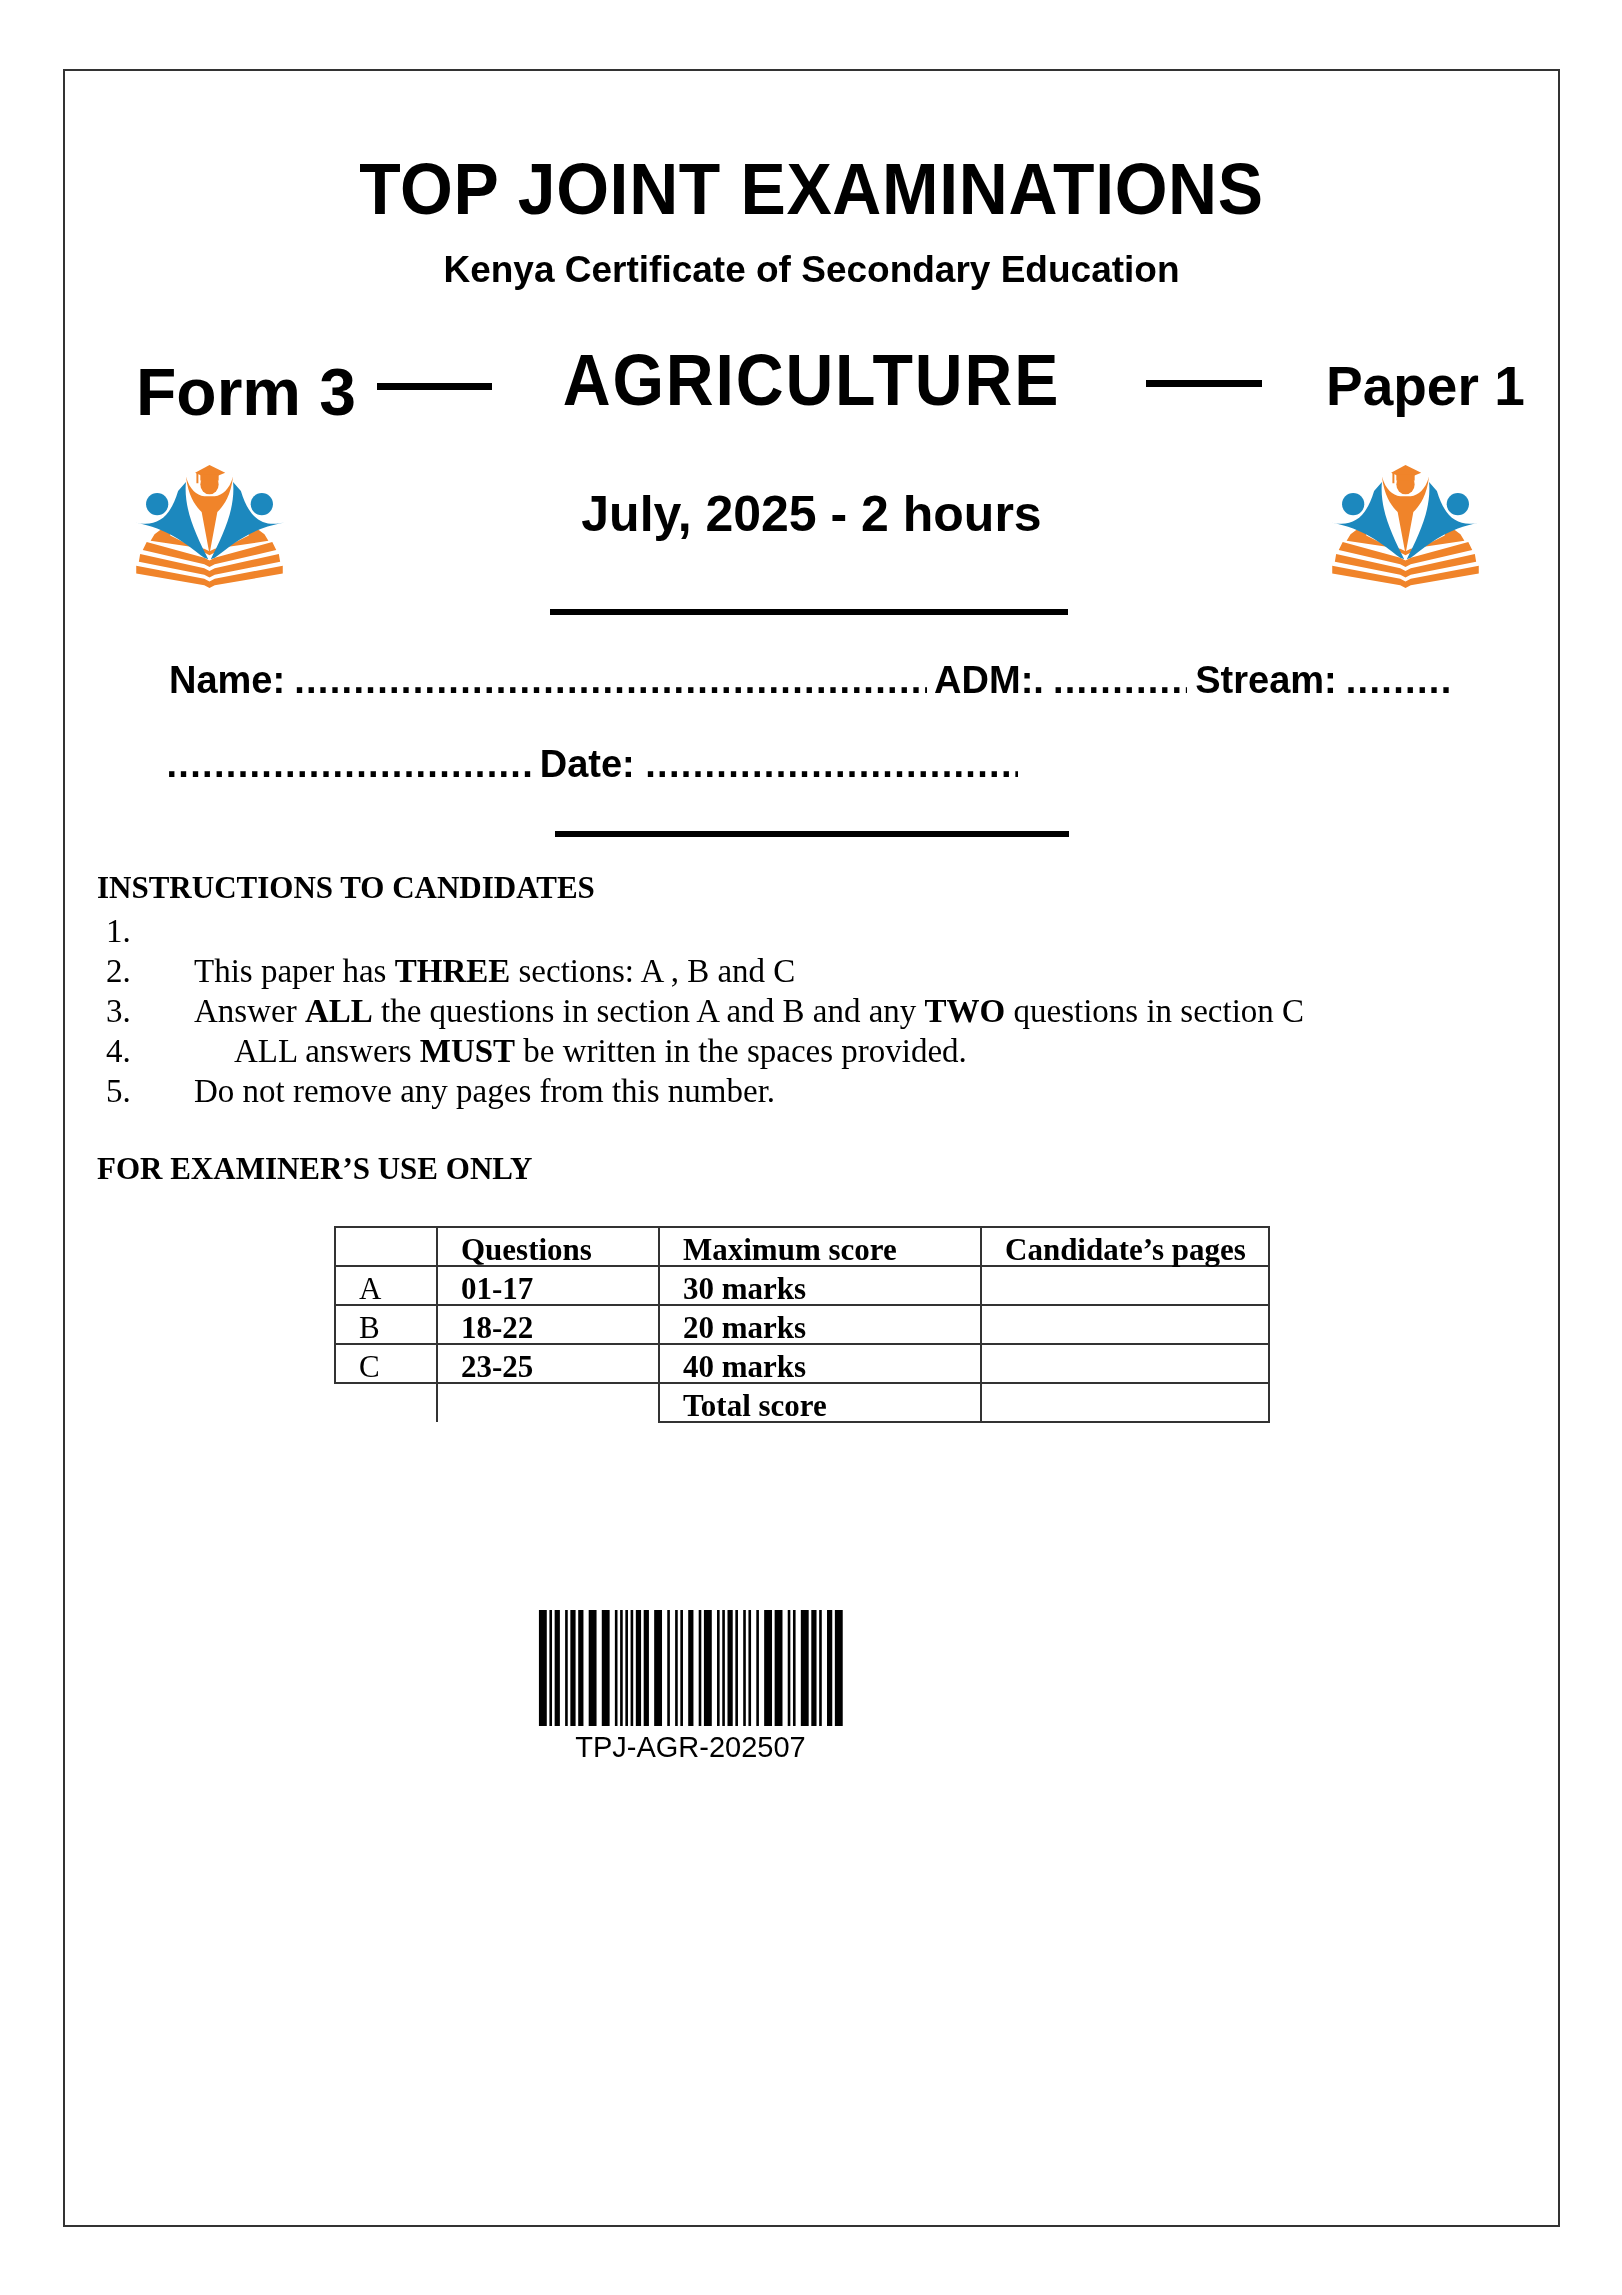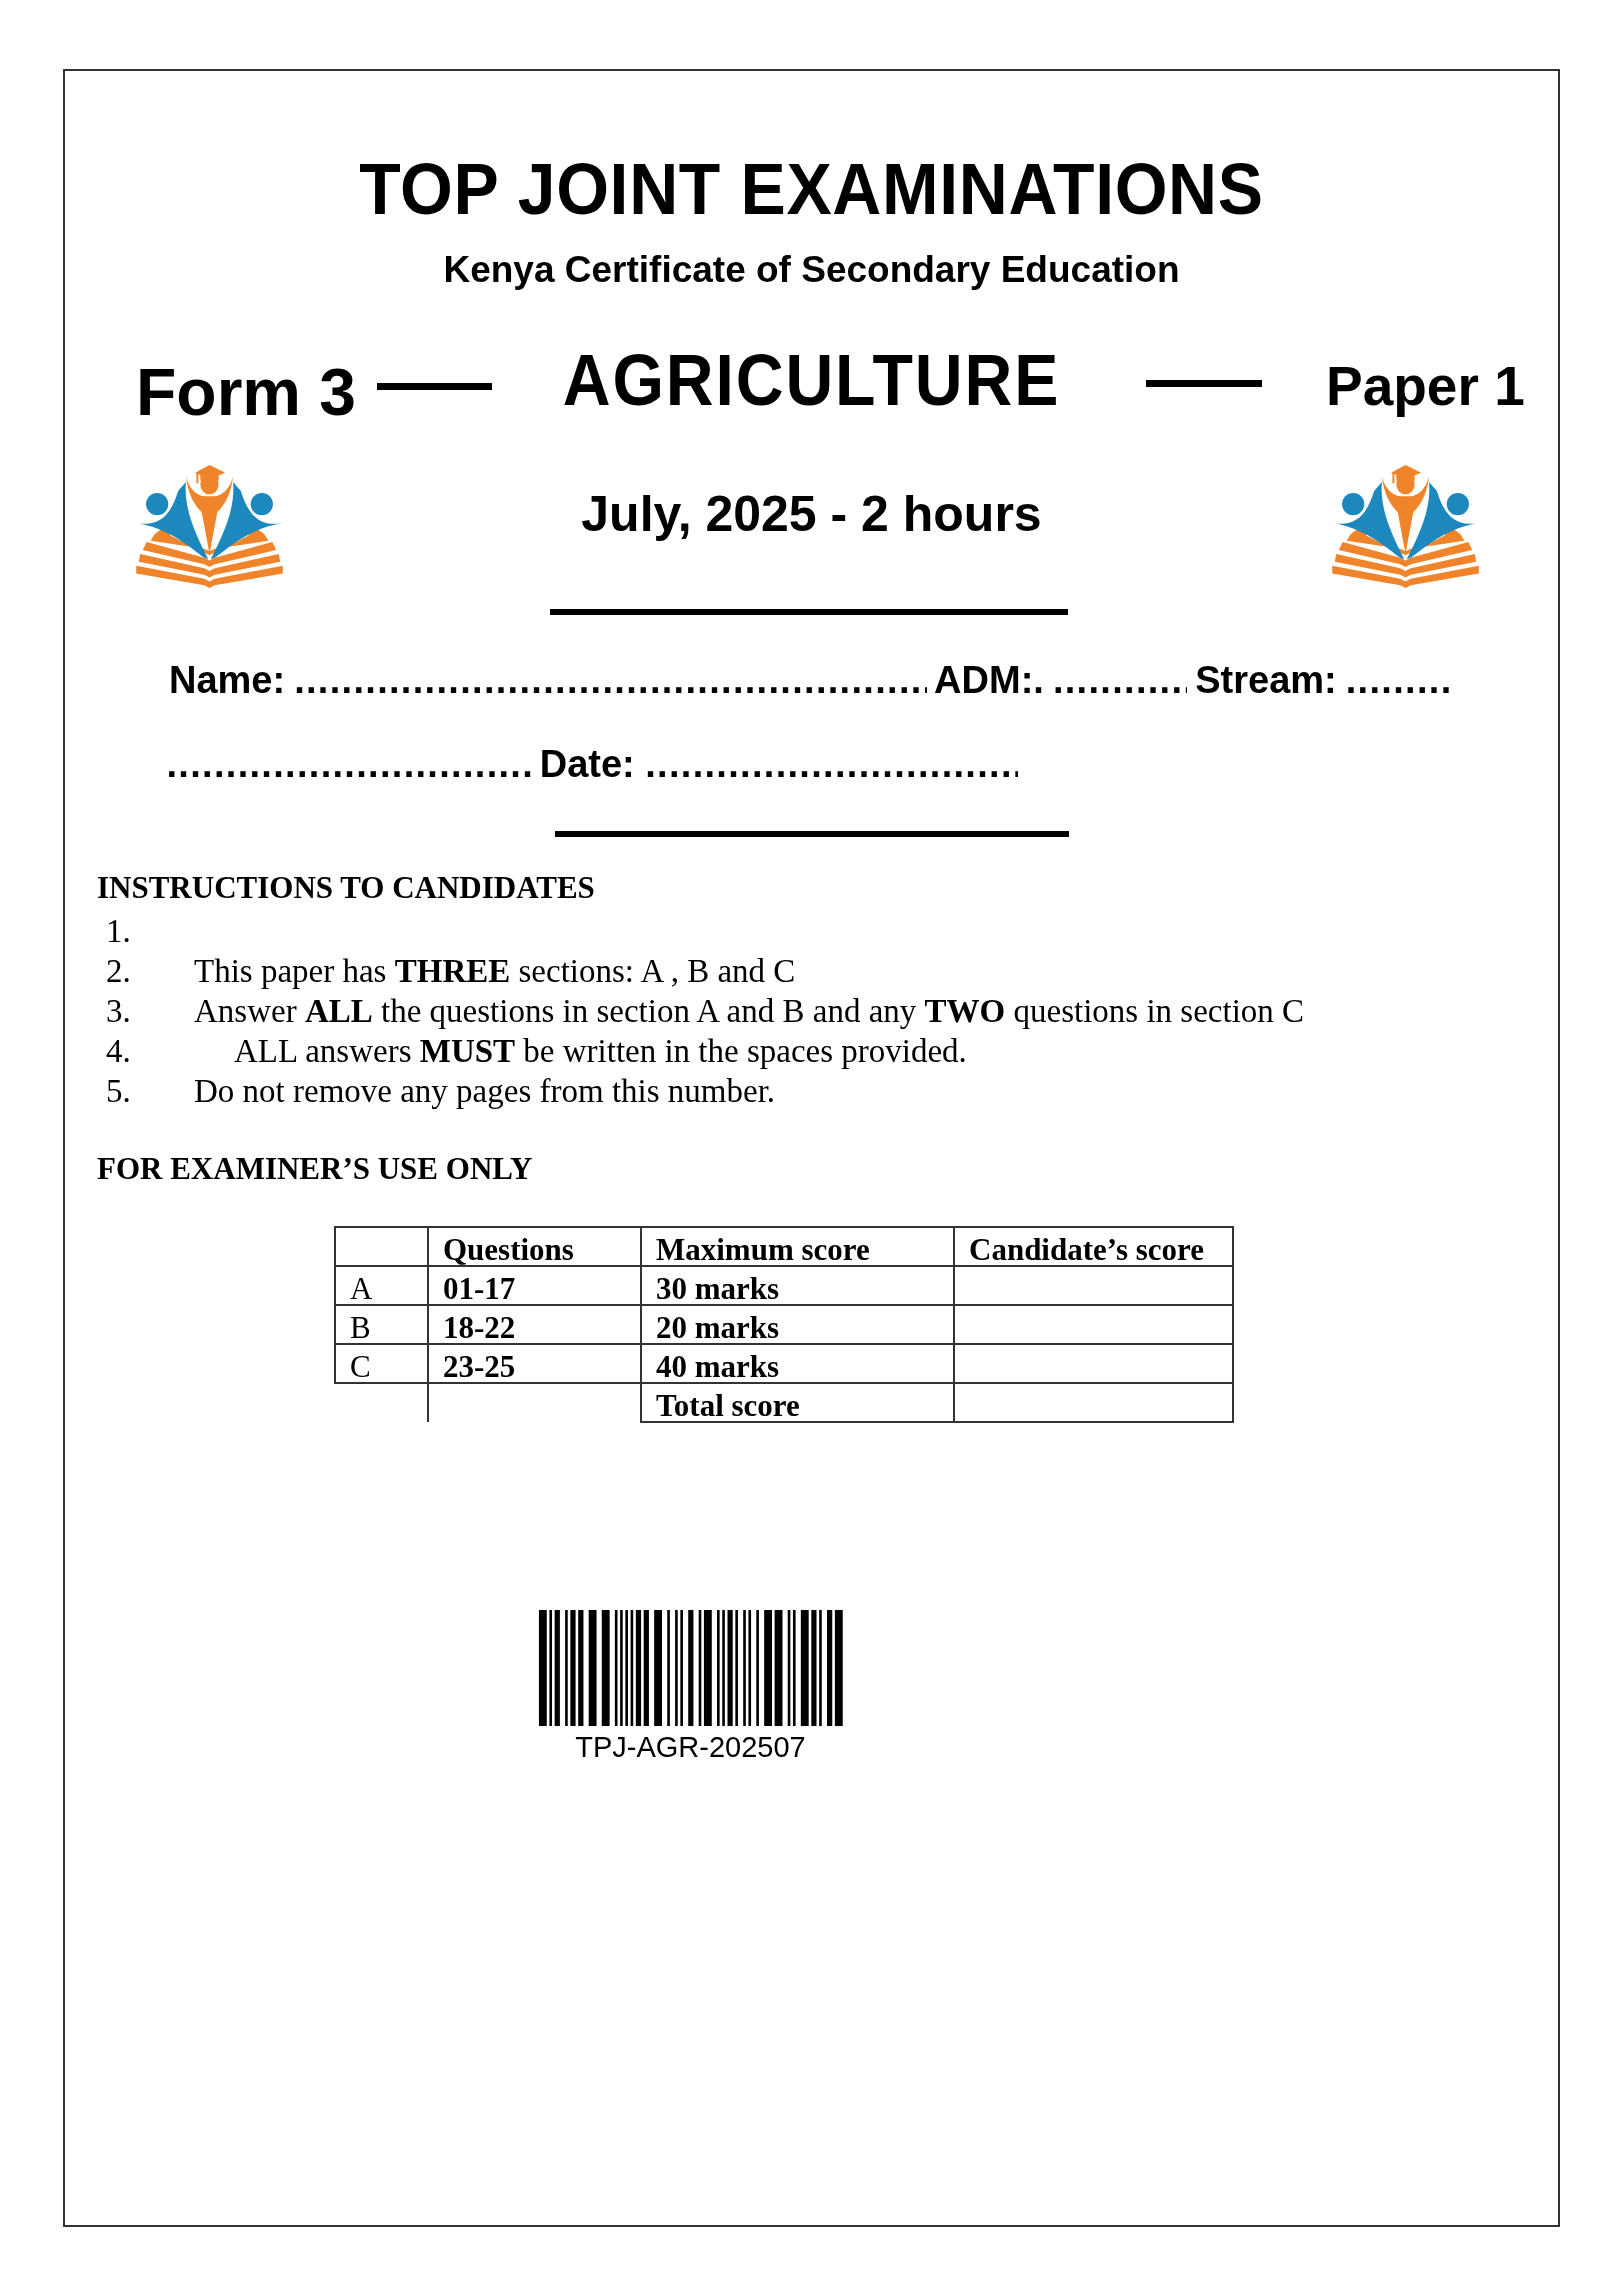--- a/index.html
+++ b/index.html
@@ -43,21 +43,21 @@
   .row-name { left: 169px; top: 661px; width: 1283px; }
   .row-sig { left: 156px; top: 745px; width: 1303px; }
 
   .instr-heading { left: 97px; top: 872px; font-size: 31px; font-weight: bold; line-height: 1; }
   .instr-list { position: absolute; left: 106px; top: 911px; margin: 0; padding: 0; list-style: none; font-size: 33px; line-height: 40px; }
   .instr-list li { display: flex; }
   .instr-list .num { width: 88px; }
   .examiner-heading { left: 97px; top: 1153px; font-size: 31px; font-weight: bold; line-height: 1; }
 
   .score-table { position: absolute; left: 334px; top: 1226px; border-collapse: collapse; font-size: 31px; }
-  .score-table td, .score-table th { border: 2px solid #333; height: 37px; padding: 0 0 0 14px; text-align: left; vertical-align: bottom; line-height: 1; }
+  .score-table td, .score-table th { border: 2px solid #333; height: 37px; padding: 0 0 0 23px; text-align: left; vertical-align: bottom; line-height: 1; }
   .score-table th { font-weight: bold; }
   .score-table .c0 { width: 77px; }
   .score-table .c1 { width: 197px; font-weight: bold; }
   .score-table .c2 { width: 297px; font-weight: bold; }
   .score-table .c3 { width: 263px; }
   .score-table tr.total-row td.c0, .score-table tr.total-row td.c1 { border-left: none; border-bottom: none; }
   .score-table tr.total-row td.c1 { border-right: 2px solid #333; }
 
   .barcode { position: absolute; left: 535px; top: 1610px; width: 311px; height: 116px; }
   .barcode-label { left: 0; width: 1381px; text-align: center; top: 1733px; font-size: 29px; line-height: 1; }
@@ -153,21 +153,21 @@
   </ol>
 
 <div class="abs serif examiner-heading">FOR EXAMINER’S USE ONLY</div>
 
 <table class="score-table serif">
   <thead>
     <tr>
       <th class="c0"></th>
       <th class="c1">Questions</th>
       <th class="c2">Maximum score</th>
-      <th class="c3">Candidate’s score</th>
+      <th class="c3">Candidate’s pages</th>
     </tr>
   </thead>
   <tbody>
     <tr>
       <td class="c0" style="font-weight:normal">A</td>
       <td class="c1">01-17</td>
       <td class="c2">30 marks</td>
       <td class="c3"></td>
     </tr>
     <tr>

